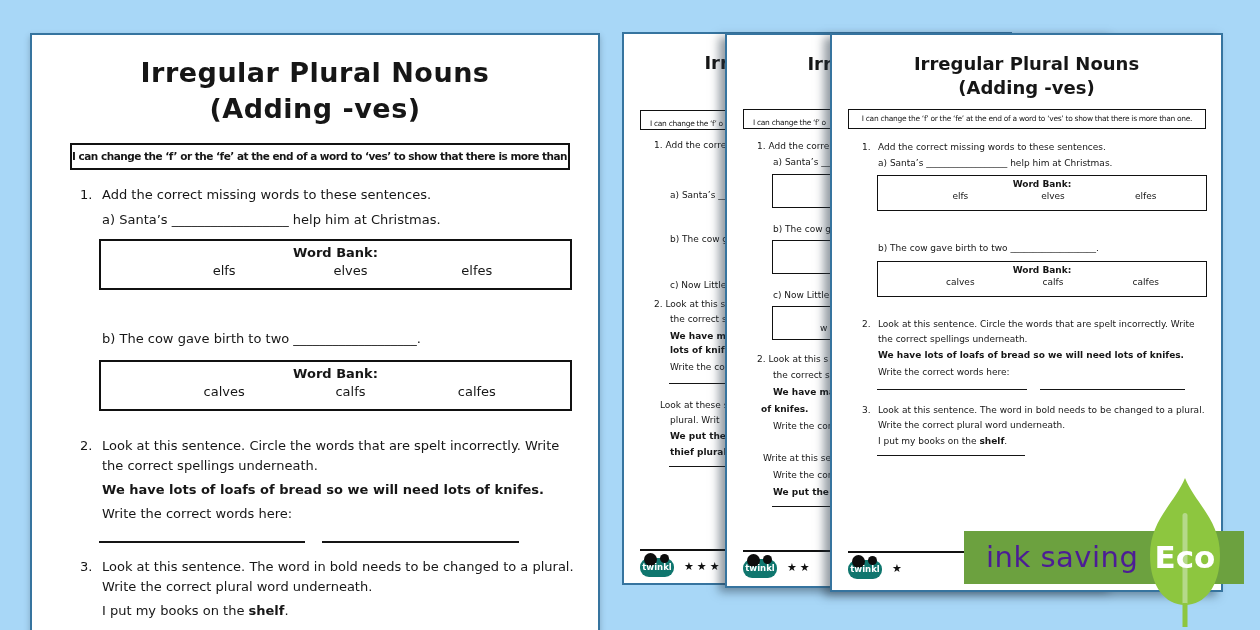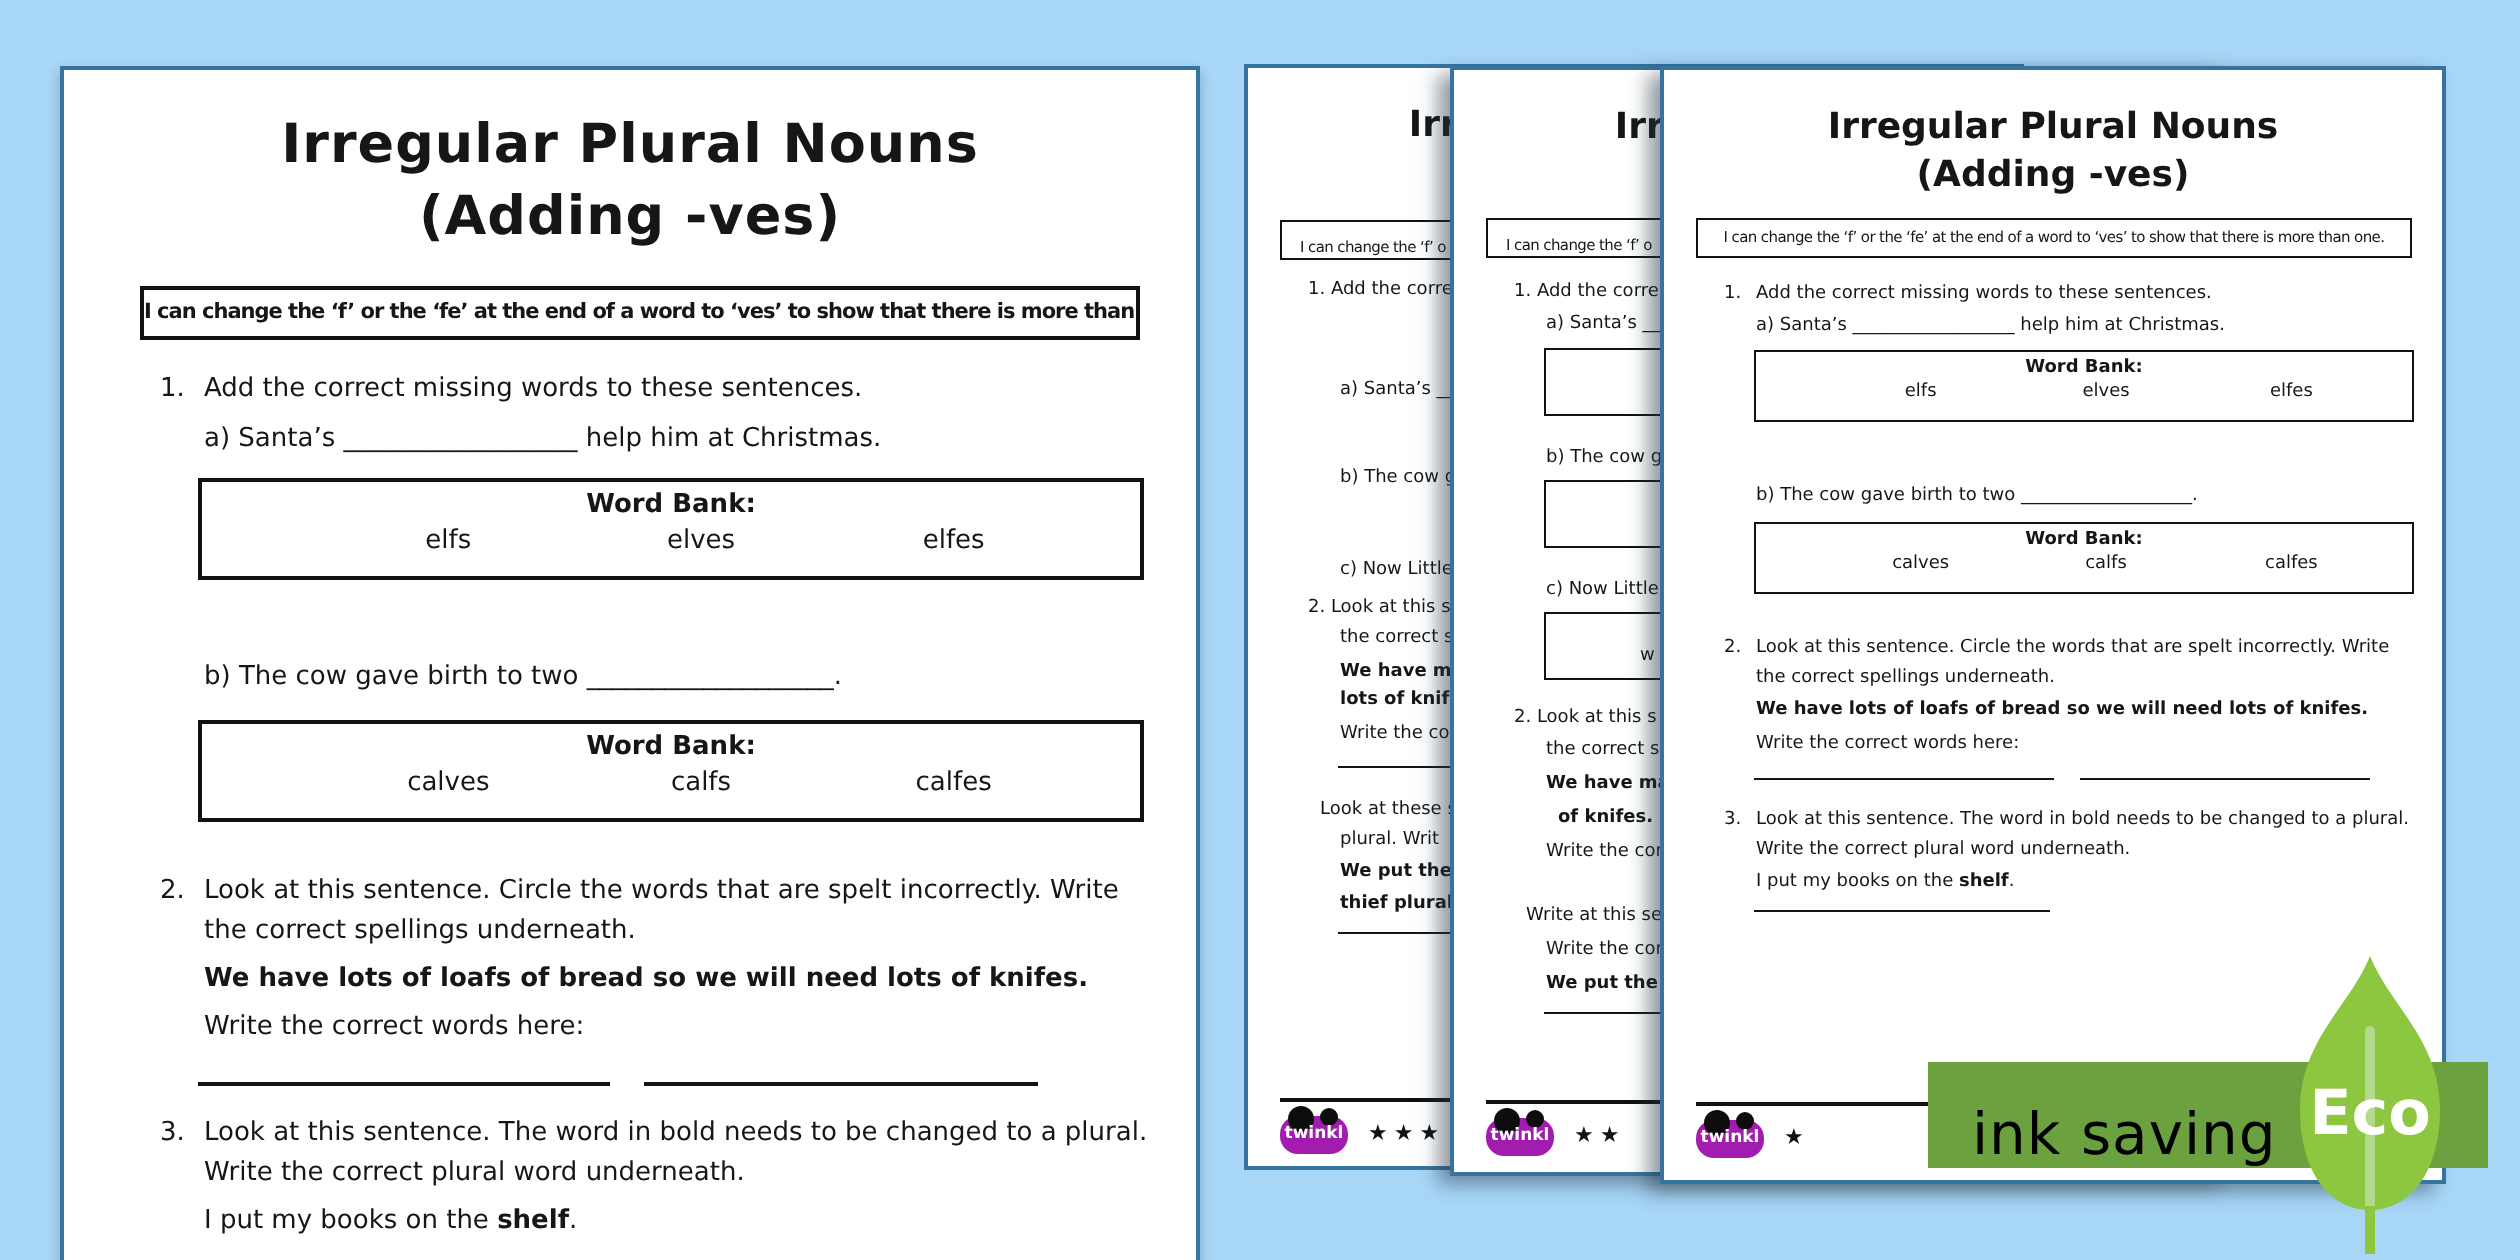--- a/index.html
+++ b/index.html
@@ -30,28 +30,28 @@
   .wb-row span { flex:1; text-align:center; }
   .blank { position:absolute; border-top:2px solid #151515; height:0; }
   
   .s-title { font-size:18px; font-weight:bold; }
   .s-body { font-size:9px; }
   .s-ican { font-size:7.5px; letter-spacing:-.3px; line-height:18px; }
   .s-ican-box { position:absolute; border:1.5px solid #111; height:20px; overflow:hidden; }
   .s-wb { position:absolute; border:1.5px solid #111; }
   .s-blank { position:absolute; border-top:1.5px solid #151515; height:0; }
   .f-rule { position:absolute; border-top:2px solid #111; height:0; }
-  .cloud { position:absolute; width:34px; height:19px; background:#a21caf; border-radius:9px; }
+  .cloud { position:absolute; width:34px; height:19px; background:#0f766e; border-radius:9px; }
   .cloud::before { content:""; position:absolute; left:4px; top:-5px; width:13px; height:13px; background:#0d0d0d; border-radius:50%; }
   .cloud::after { content:""; position:absolute; right:5px; top:-4px; width:9px; height:9px; background:#0d0d0d; border-radius:50%; }
   .cloud-text { position:absolute; left:0; right:0; top:0; bottom:0; color:#fff; font-size:8.5px; font-weight:bold; text-align:center; line-height:19px; z-index:1; }
   .stars { position:absolute; font-size:11px; letter-spacing:3px; color:#111; }
   
   .banner { position:absolute; left:964px; top:531px; width:280px; height:53px; background:#6ca13f; z-index:20; }
-  .ink-saving { position:absolute; left:22px; top:0; height:53px; line-height:53px; color:#000000; font-size:29px; letter-spacing:.5px;margin-top:10px; }
+  .ink-saving { position:absolute; left:22px; top:0; height:53px; line-height:53px; color:#4c1d95; font-size:29px; letter-spacing:.5px; }
   .leaf-wrap { position:absolute; left:1146px; top:477px; width:78px; height:152px; z-index:21; }
   .eco-label { position:absolute; left:1146px; top:531px; width:78px; height:53px; line-height:53px; text-align:center; color:#fff; font-size:31px; font-weight:bold; z-index:22; }
 </style>
 </head>
 <body>
 
 <div class="panel" style="left:30px; top:33px; width:570px; height:612px; box-shadow:0 3px 6px rgba(40,55,70,.3);">
   <div class="l center m-title" style="top:22px">Irregular Plural Nouns</div>
   <div class="l center m-title" style="top:58px">(Adding -ves)</div>
 
@@ -135,21 +135,21 @@
   <div class="s-wb" style="left:45px; top:139px; width:330px; height:34px;"></div>
   <span class="l s-body" style="left:46px; top:189px;">b) The cow ga</span>
   <div class="s-wb" style="left:45px; top:205px; width:330px; height:34px;"></div>
   <span class="l s-body" style="left:46px; top:255px;">c) Now Little</span>
   <div class="s-wb" style="left:45px; top:271px; width:330px; height:34px;">
     <span class="l s-body" style="left:47px; top:16px;">w</span>
   </div>
   <span class="l s-body" style="left:30px; top:319px;">2. Look at this s</span>
   <span class="l s-body" style="left:46px; top:335px;">the correct sp</span>
   <span class="l s-body bold" style="left:46px; top:352px;">We have mar</span>
-  <span class="l s-body bold" style="left:52px; top:369px;">of knifes.</span>
+  <span class="l s-body bold" style="left:34px; top:369px;">of knifes.</span>
   <span class="l s-body" style="left:46px; top:386px;">Write the cor</span>
   <span class="l s-body" style="left:36px; top:418px;">Write at this se</span>
   <span class="l s-body" style="left:46px; top:435px;">Write the cor</span>
   <span class="l s-body bold" style="left:46px; top:452px;">We put the b</span>
   <div class="s-blank" style="left:45px; top:471px; width:200px;"></div>
   <div class="f-rule" style="left:16px; right:12px; top:515px;"></div>
   <div class="cloud" style="left:16px; top:524px;">
       <span class="cloud-text">twinkl</span>
     </div>
   <span class="stars" style="left:60px; top:526px;">★★</span>

